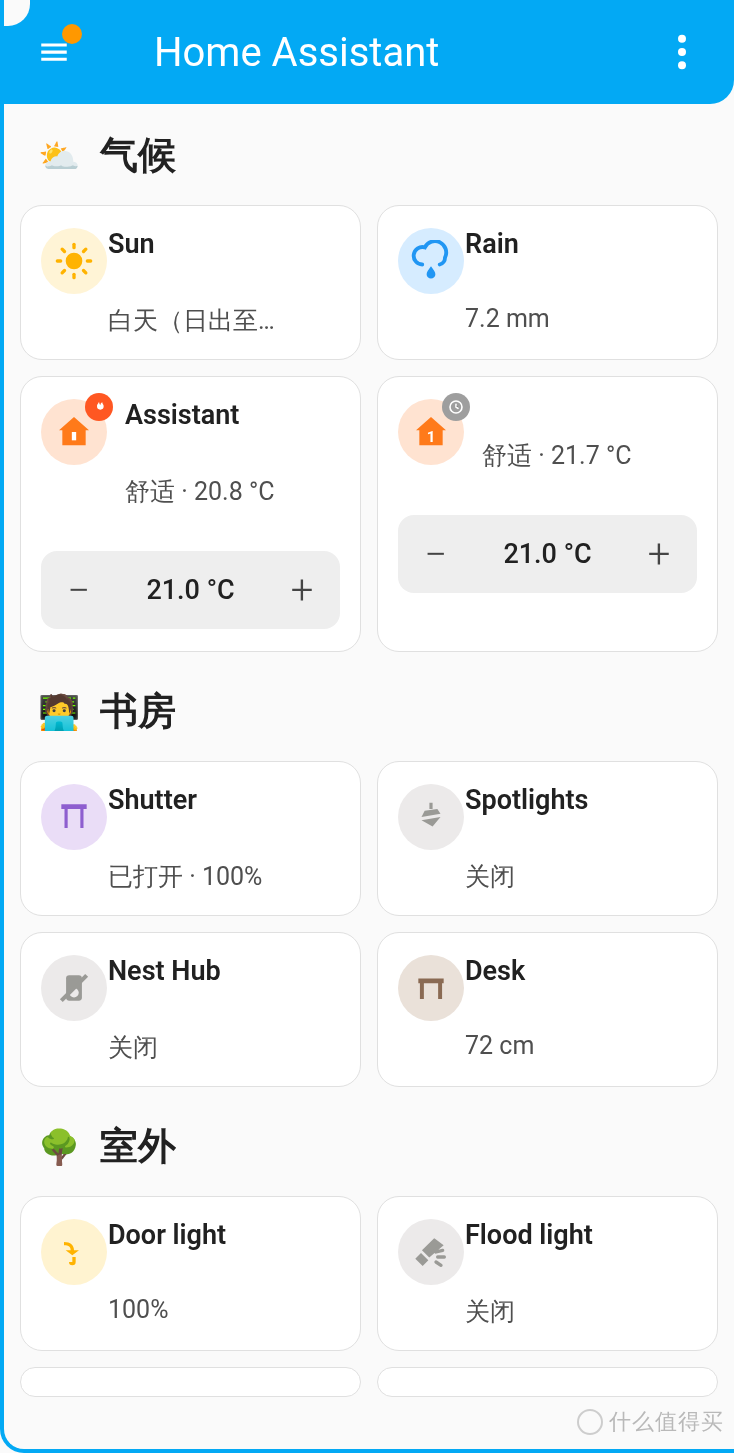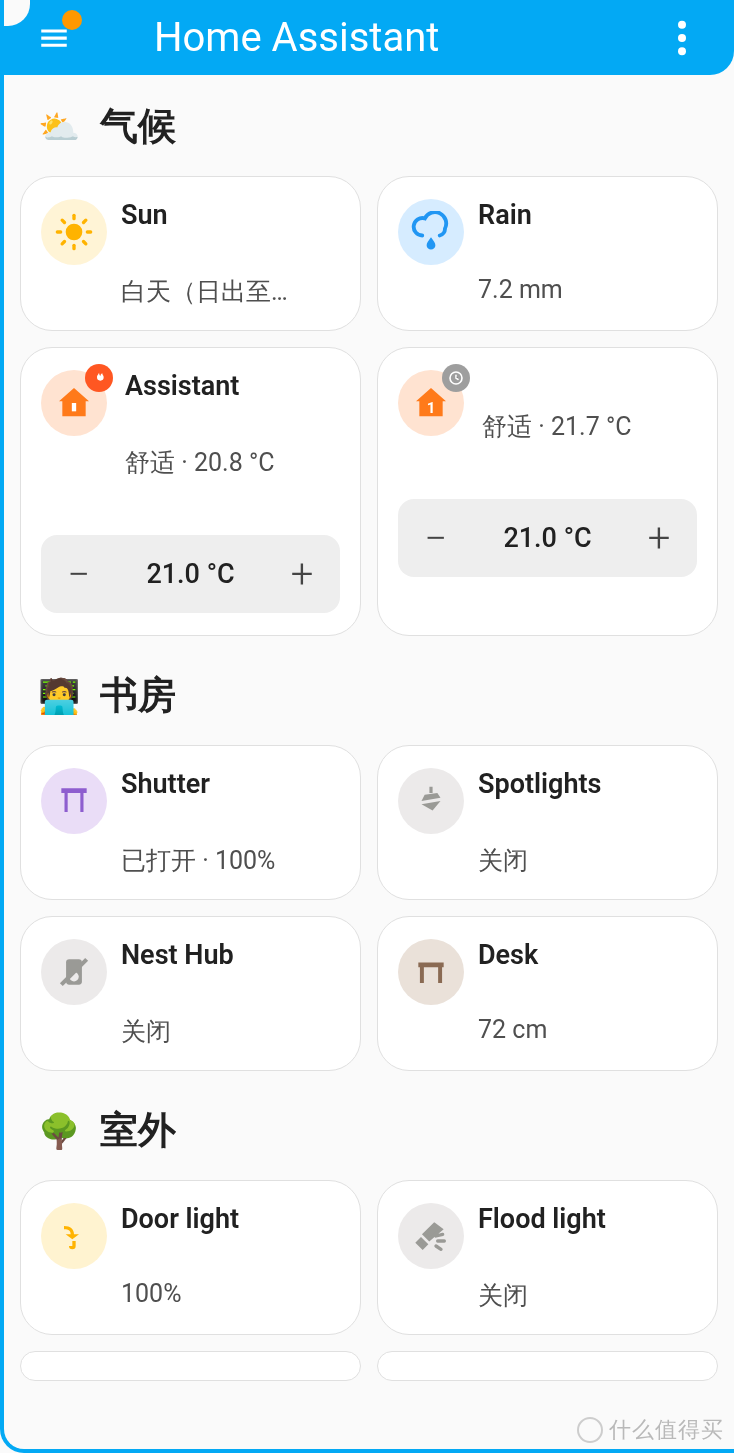--- a/index.html
+++ b/index.html
@@ -9,21 +9,21 @@
     font-family: -apple-system, BlinkMacSystemFont, "Segoe UI", Roboto, "Helvetica Neue", Arial, sans-serif;
     background: #fafafa;
     position: relative;
     overflow: hidden;
     border-left: 4px solid #03a9f4;
     border-bottom: 4px solid #03a9f4;
     border-radius: 0 0 0 24px;
   }
   .header {
     background: #03a9f4;
-    height: 75px;
+    height: 104px;
     display: flex;
     align-items: center;
     padding: 0 30px 0 32px;
     border-radius: 24px 0 24px 0;
     margin-left: -4px;
   }
   
   .cutout {
     position:absolute;
     top:0; left:0;
@@ -77,24 +77,24 @@
 
   .grid {
     display:grid;
     grid-template-columns: 1fr 1fr;
     gap: 16px;
     padding: 0 4px;
   }
   .card {
     background:#fff;
     border:1px solid #e0e0e0;
-    border-radius: 32px;
+    border-radius: 22px;
     padding: 22px 20px;
     display:flex;
-    gap: 14px;
+    gap: 1px;
     align-items:flex-start;
     cursor:pointer;
   }
   .card.stacked { flex-direction:column; }
   .row { display:flex; gap:18px; width:100%; align-items:flex-start; }
   .icon {
     width:66px; height:66px;
     border-radius:50%;
     display:flex; align-items:center; justify-content:center;
     flex-shrink:0;
@@ -130,21 +130,21 @@
   .bg-yellow   { background:#fff4d6; }
   .bg-blue     { background:#d6ecff; }
   .bg-orange   { background:#ffe3d1; }
   .bg-purple   { background:#eaddf7; }
   .bg-gray     { background:#eceaea; }
   .bg-brown    { background:#eae1d9; }
   .bg-lyellow  { background:#fff3d0; }
 
   .watermark {
     position:absolute;
-    right:10px; bottom:4px;
+    right:10px; bottom:12px;
     font-size:22px;
     color:#9e9e9e;
     letter-spacing:1px;
     display:flex; align-items:center; gap:6px;
     opacity:.7;
   }
   .watermark .globe {
     width:26px;height:26px;border:2px solid #bbb;border-radius:50%;
     position:relative;
   }

